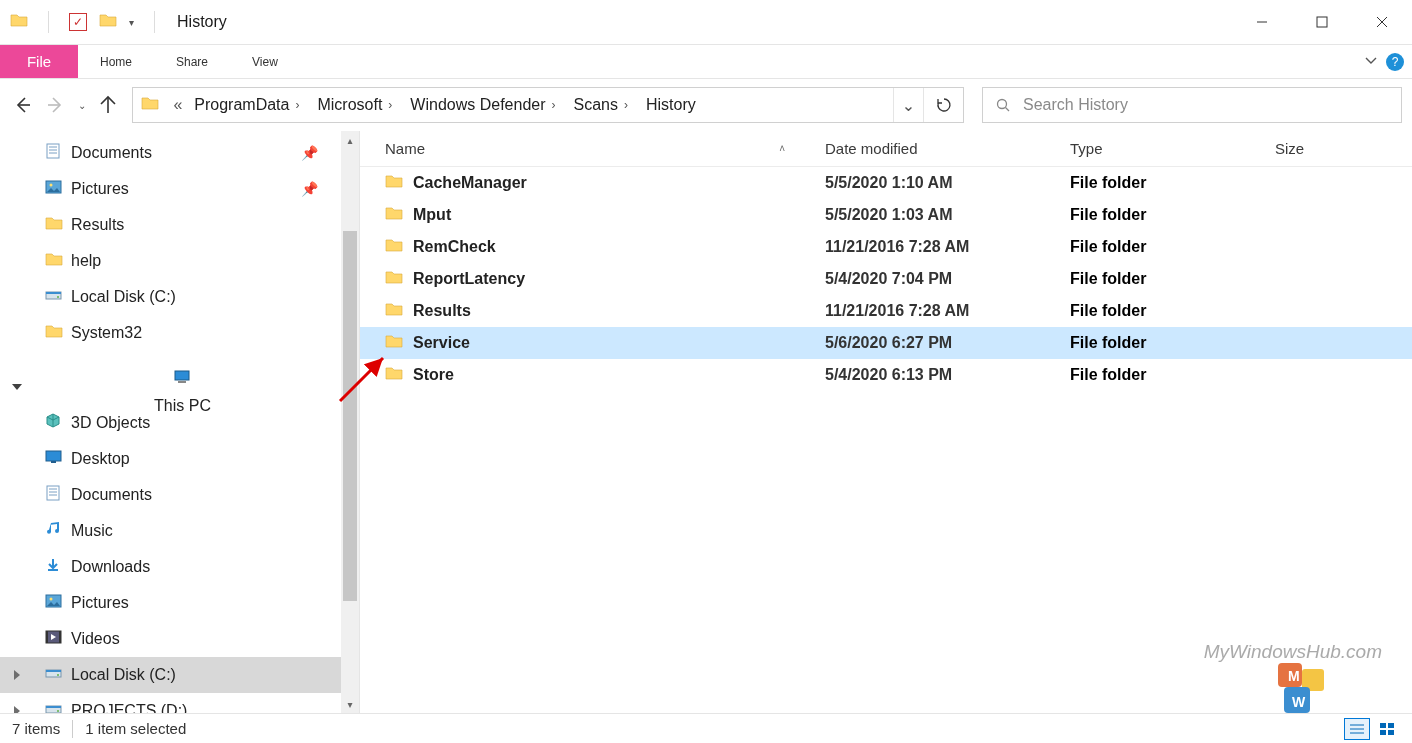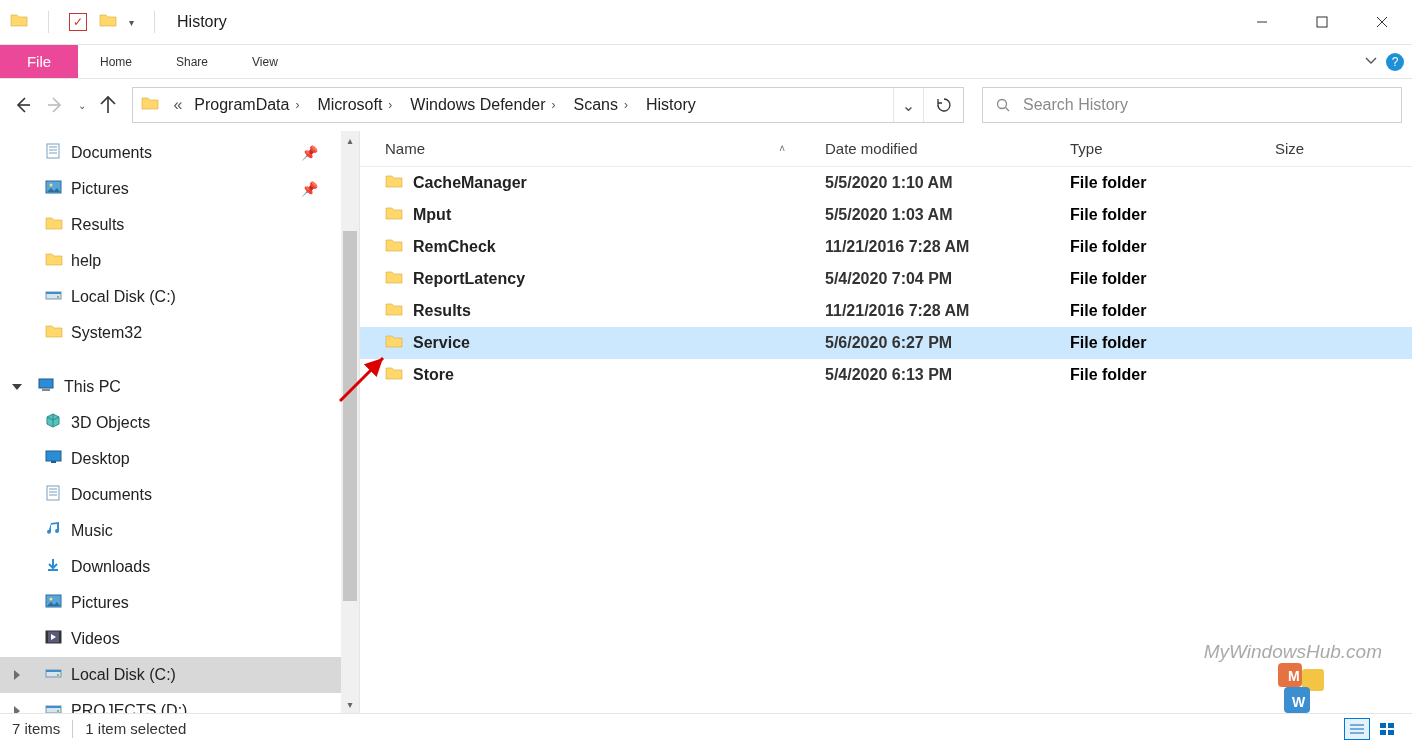--- a/index.html
+++ b/index.html
@@ -48,21 +48,21 @@
   .main { display:flex; height:calc(743px - 45px - 34px - 52px - 30px); }
   .sidebar-wrap { width:360px; display:flex; border-right:1px solid #e5e5e5; }
   .sidebar { flex:1; overflow:hidden; padding-top:4px; }
   .sb-scroll { width:18px; background:#f0f0f0; position:relative; }
   .sb-scroll .sb-up, .sb-scroll .sb-down { height:18px; display:flex; align-items:center; justify-content:center; color:#666; font-size:10px; }
   .sb-scroll .sb-down { position:absolute; bottom:0; width:100%; }
   .sb-scroll .sb-thumb { position:absolute; left:2px; right:2px; top:100px; height:370px; background:#c6c6c6; }
 
   .tree-item { display:flex; align-items:center; gap:8px; height:36px; padding-left:45px; font-size:16px; color:#222; position:relative; }
   .tree-item.l2 { padding-left:45px; }
-  .tree-item.top { padding-left:38px; }
+  .tree-item.top { padding-left:24px;flex-direction:column; }
   .tree-item .pin { position:absolute; right:22px; color:#888; font-size:14px; }
   .tree-item.selected { background:#d8d8d8; }
   .tree-item.has-caret::before { content:""; position:absolute; left:14px; top:50%; transform:translate(0,-50%); width:0; height:0; border-left:6px solid #6e6e6e; border-top:5px solid transparent; border-bottom:5px solid transparent; }
   .tree-item.expanded.has-caret::before { border-left:5px solid transparent; border-right:5px solid transparent; border-top:6px solid #404040; border-bottom:none; left:12px; }
   .tree-sep { height:18px; }
 
   .icon16 { width:18px; height:16px; flex-shrink:0; display:inline-block; }
 
   
   .content { flex:1; display:flex; flex-direction:column; position:relative; }

